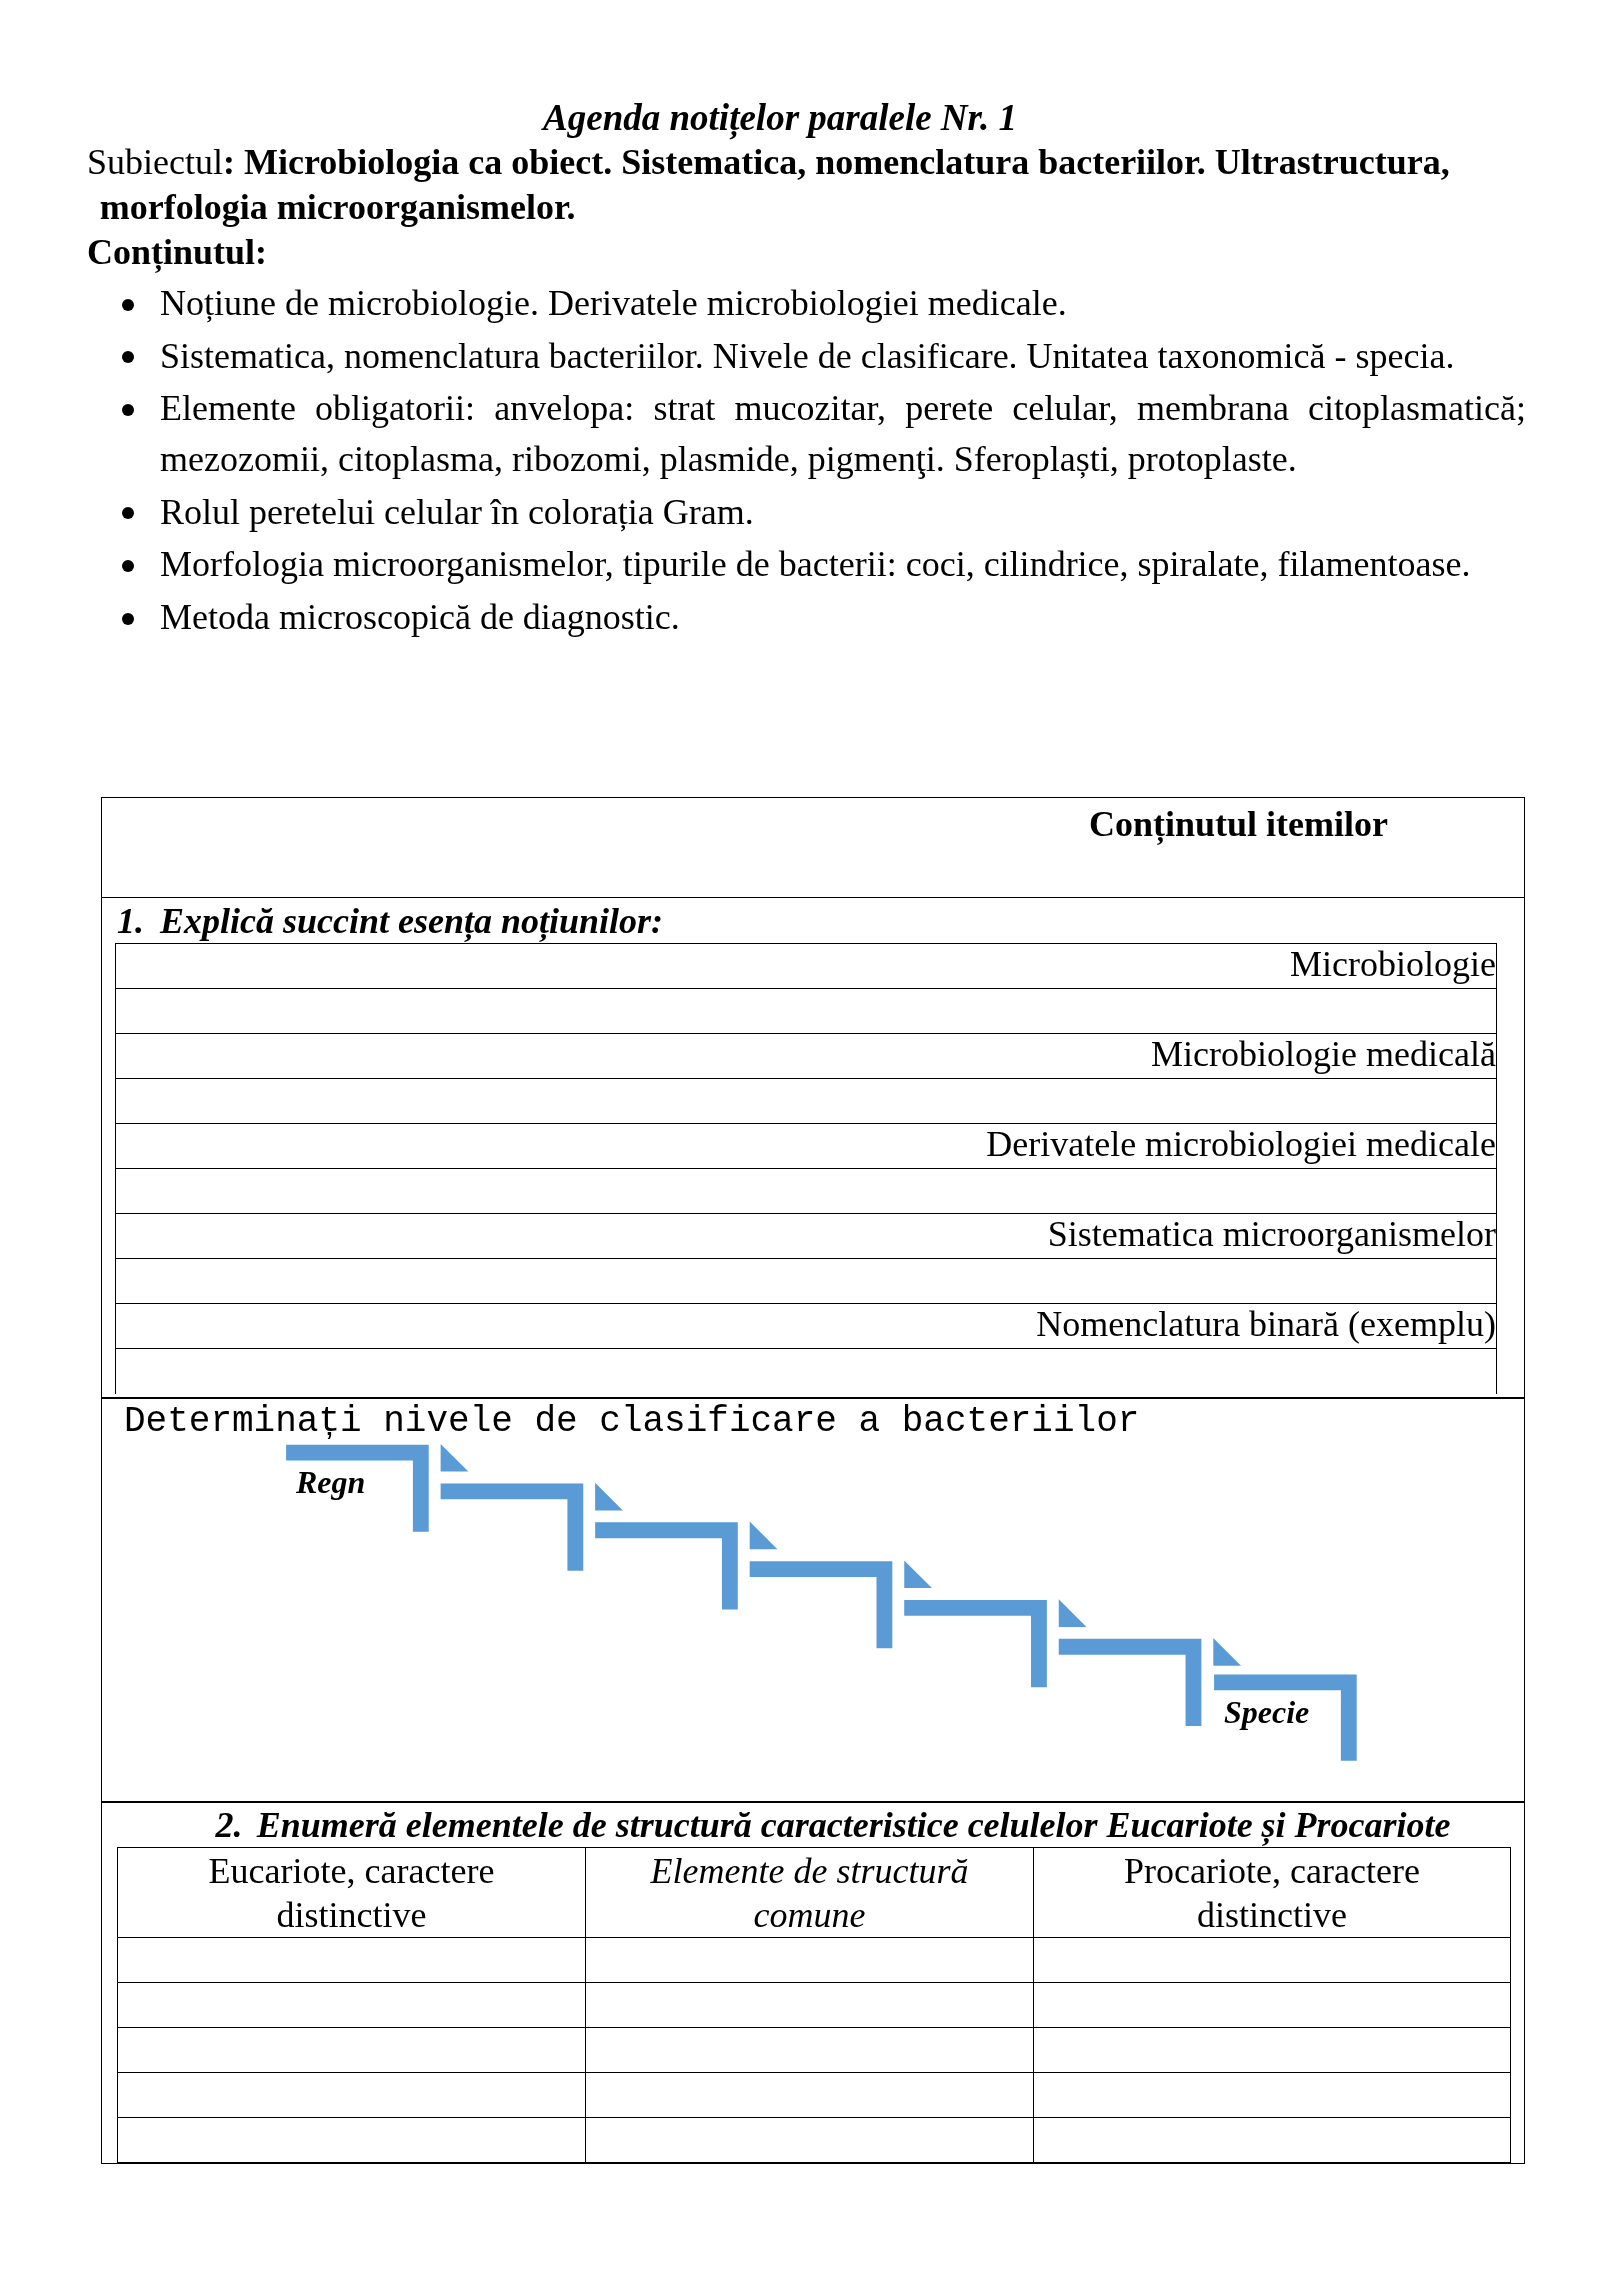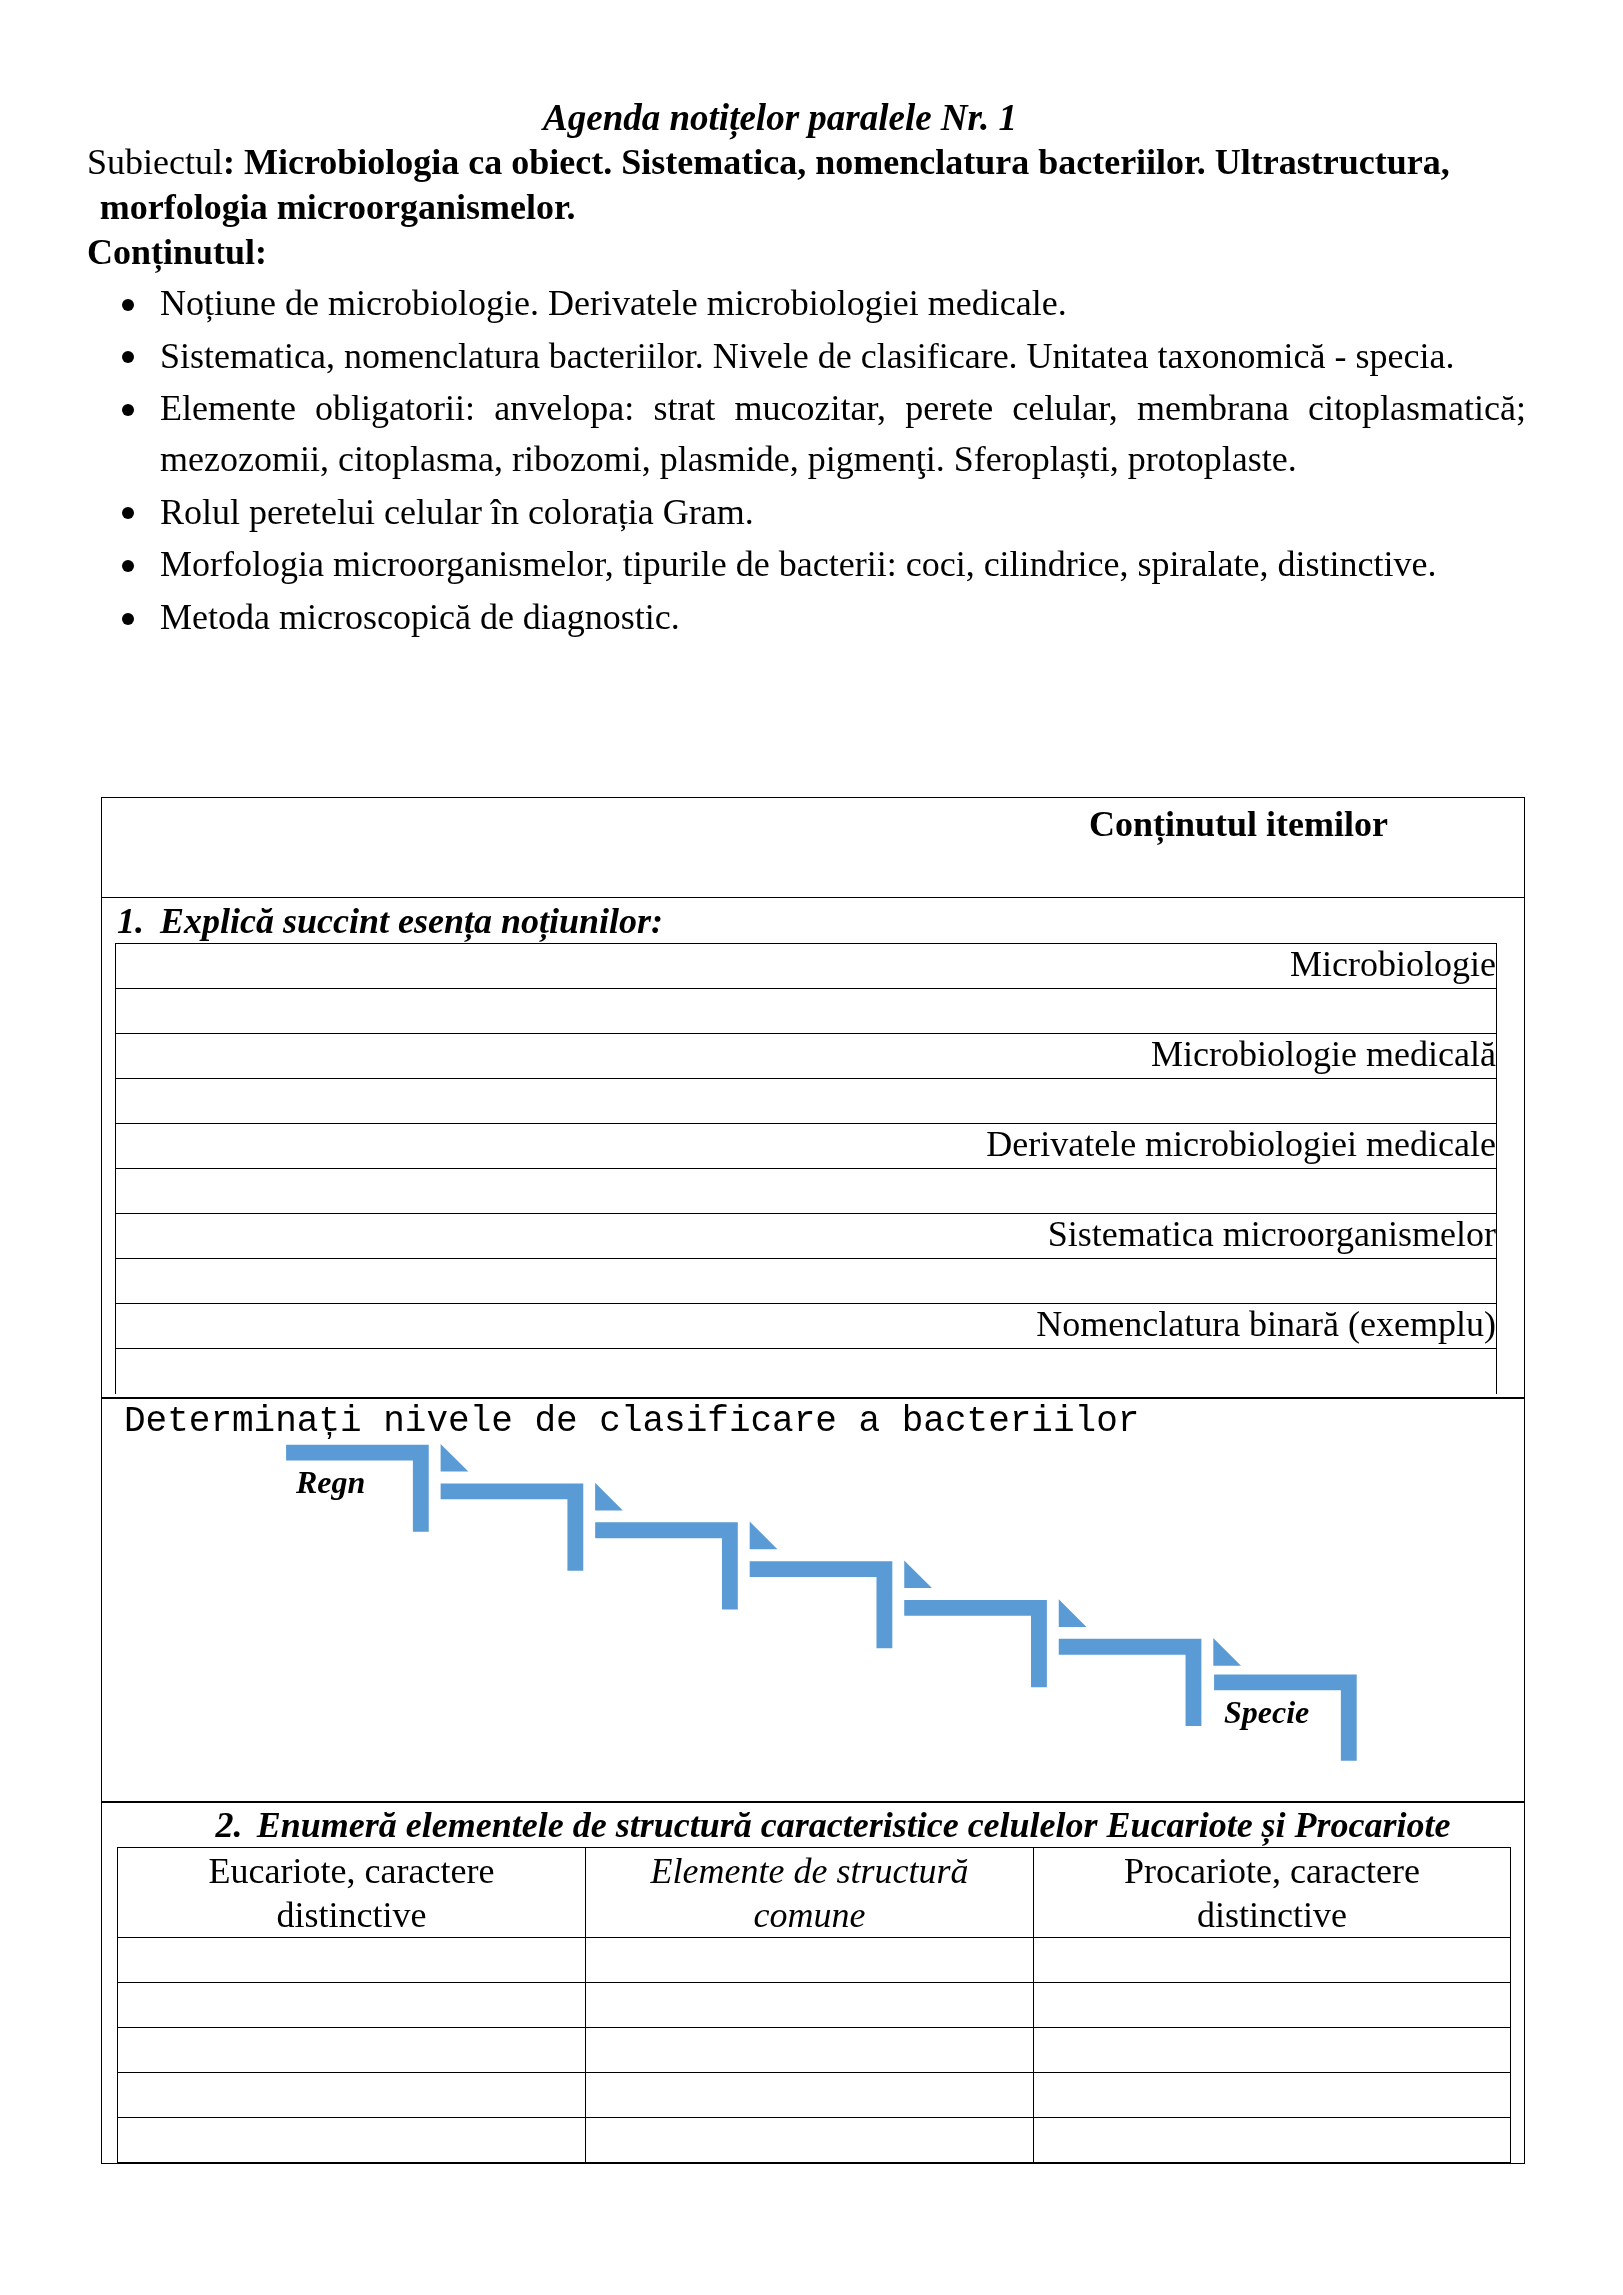--- a/index.html
+++ b/index.html
@@ -114,21 +114,21 @@
   <span class="line2">morfologia microorganismelor.</span>
 </div>
 
 <div class="abs content-label">Conținutul:</div>
 
 <ul class="bullets">
   <li><span class="dot"></span><span>Noțiune de microbiologie. Derivatele microbiologiei medicale.</span></li>
   <li><span class="dot"></span><span>Sistematica, nomenclatura bacteriilor. Nivele de clasificare. Unitatea taxonomică - specia.</span></li>
   <li class="justified"><span class="dot"></span><span>Elemente obligatorii: anvelopa: strat mucozitar, perete celular, membrana citoplasmatică; mezozomii, citoplasma, ribozomi, plasmide, pigmenţi.  Sferoplaști, protoplaste.</span></li>
   <li><span class="dot"></span><span>Rolul peretelui celular în colorația Gram.</span></li>
-  <li class="justified"><span class="dot"></span><span>Morfologia microorganismelor, tipurile de bacterii: coci, cilindrice, spiralate, distinctive.</span></li>
+  <li class="justified"><span class="dot"></span><span>Morfologia microorganismelor, tipurile de bacterii: coci, cilindrice, spiralate, filamentoase.</span></li>
   <li><span class="dot"></span><span>Metoda microscopică de  diagnostic.</span></li>
 </ul>
 
 <div class="abs outer"></div>
 <div class="abs hdr-row"></div>
 <div class="abs hdr-text">Conținutul itemilor</div>
 
 <div class="abs sec1-title">
   <span class="num">1.</span><span>Explică succint esența noțiunilor:</span>
 </div>

